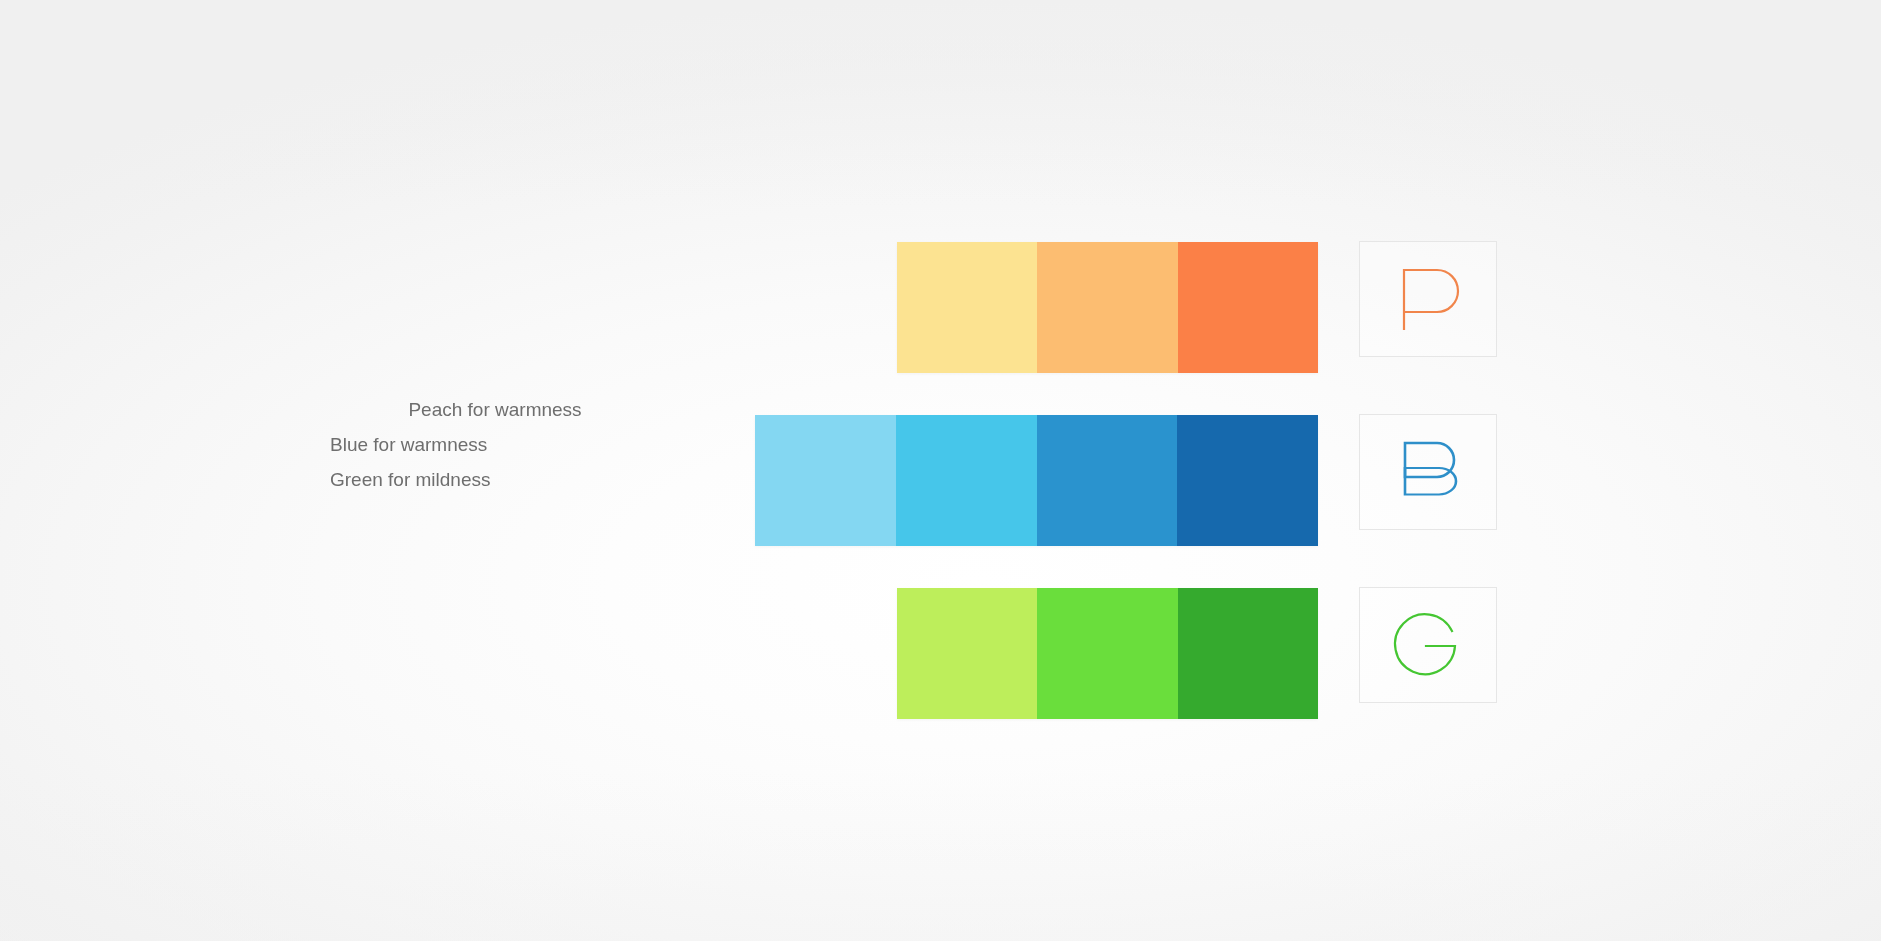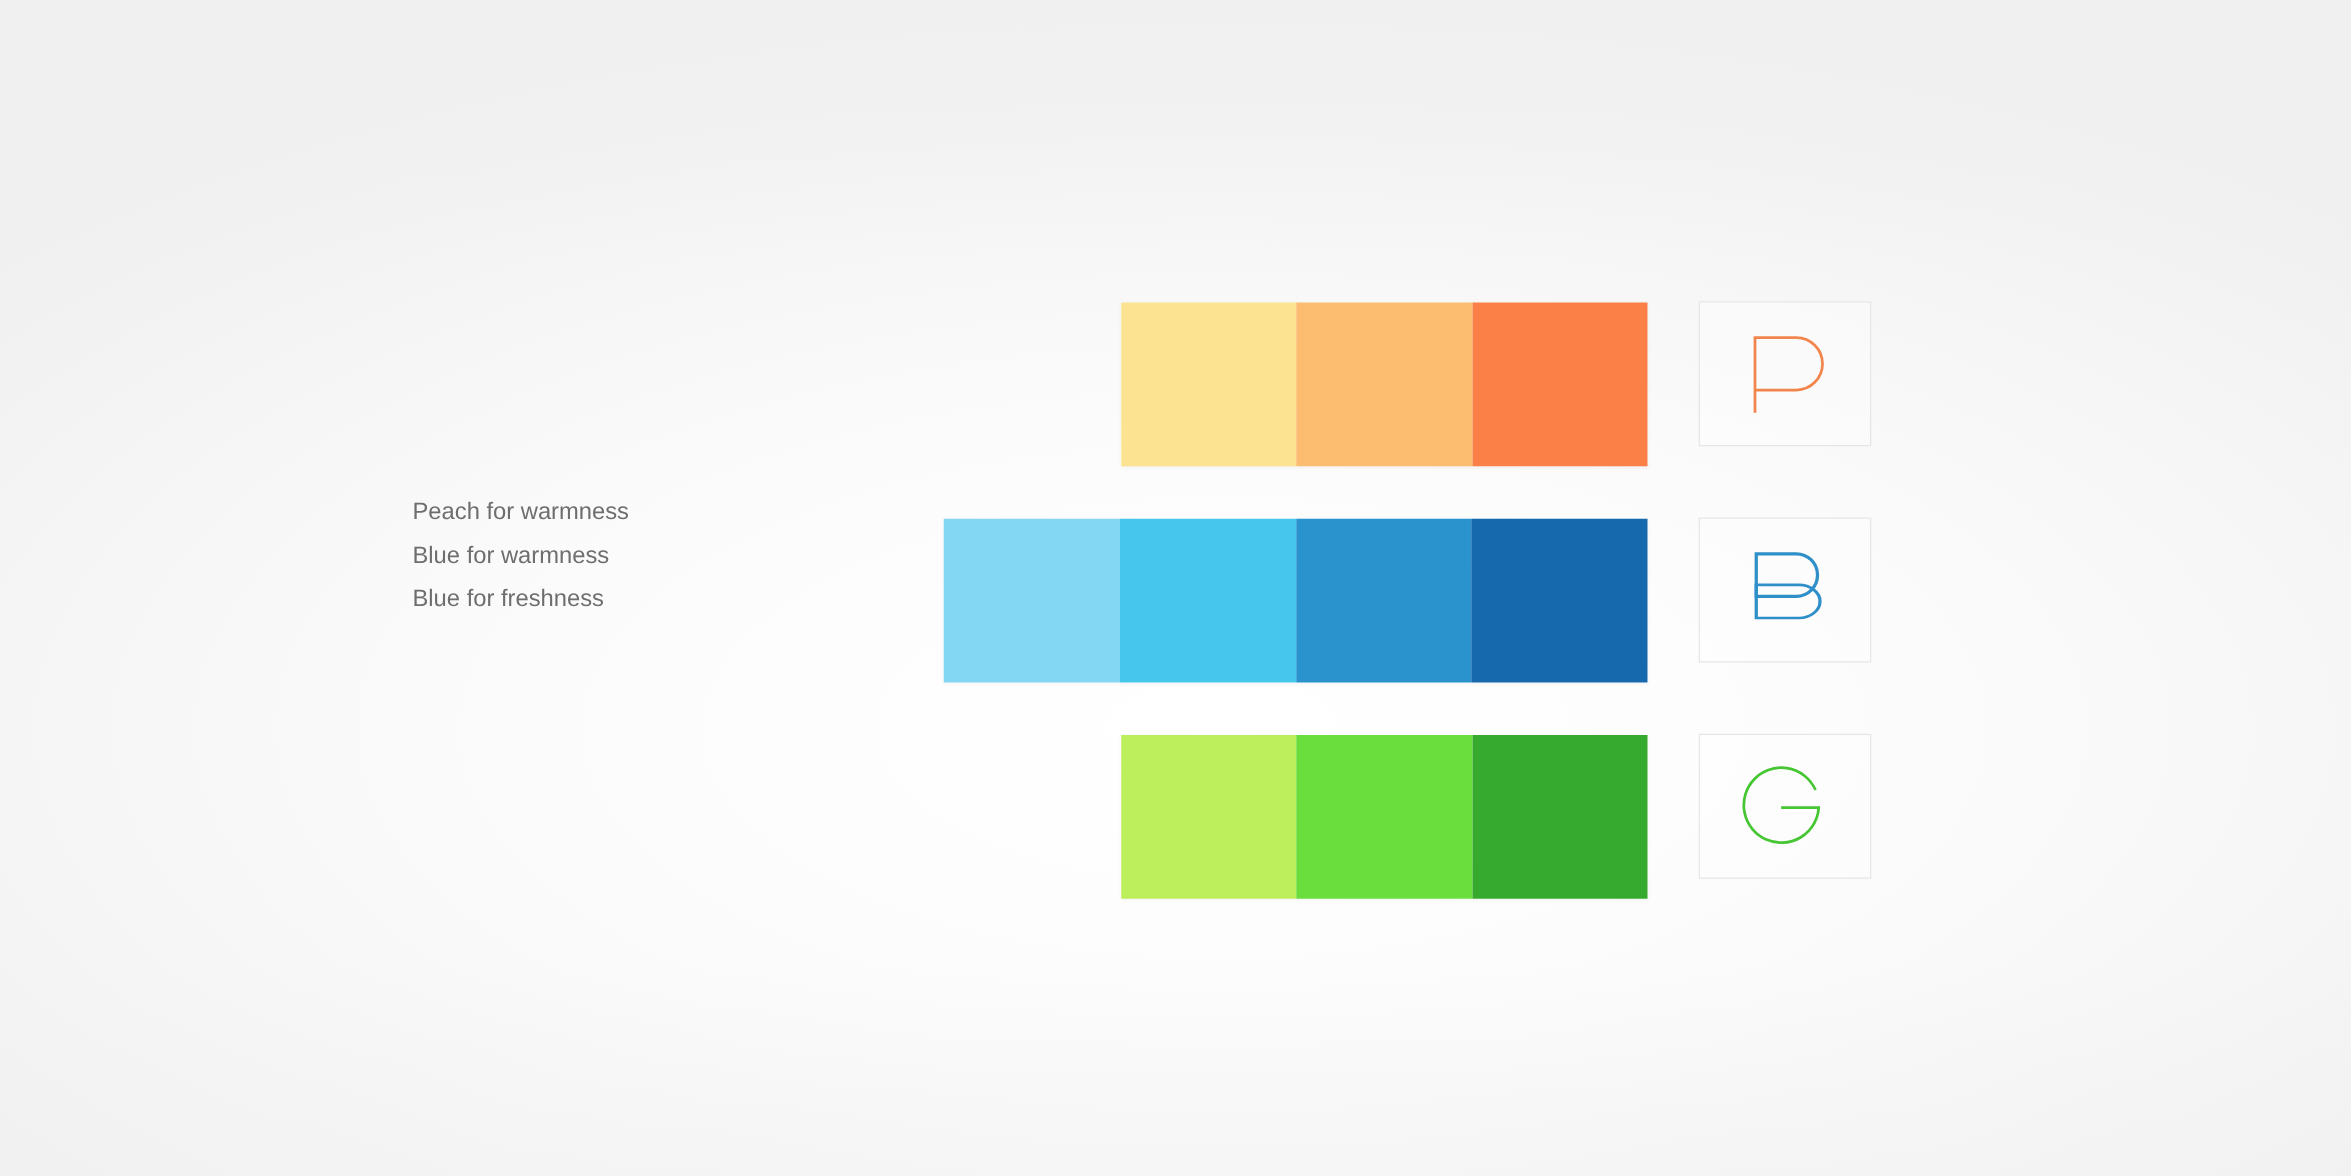--- a/index.html
+++ b/index.html
@@ -97,23 +97,23 @@
   .tile-g{ top:587px; }
 
   .tile svg{ display:block; }
 </style>
 </head>
 <body>
 
 <div class="stage"></div>
 
 <div class="copy">
-  <div class="line" style="color: rgb(110, 110, 110);">Peach for warmness</div>
+  <div class="line" style="color: rgb(110, 110, 110); text-align: center;">Peach for warmness</div>
   <div class="line" style="color: rgb(110, 110, 110);">Blue for warmness</div>
-  <div class="line" style="color: rgb(110, 110, 110);">Blue for freshness</div>
+  <div class="line" style="color: rgb(110, 110, 110);">Green for mildness</div>
 </div>
 
 <div class="row row-peach">
   <div class="sw" style="flex: 1 1 0%; background: rgb(252, 227, 145);"></div>
   <div class="sw" style="flex: 1 1 0%; background: rgb(252, 189, 113);"></div>
   <div class="sw" style="flex: 1 1 0%; background: rgb(251, 128, 71);"></div>
 </div>
 
 <div class="row row-blue">
   <div class="sw" style="flex: 1 1 0%; background: rgb(132, 215, 242);"></div>

